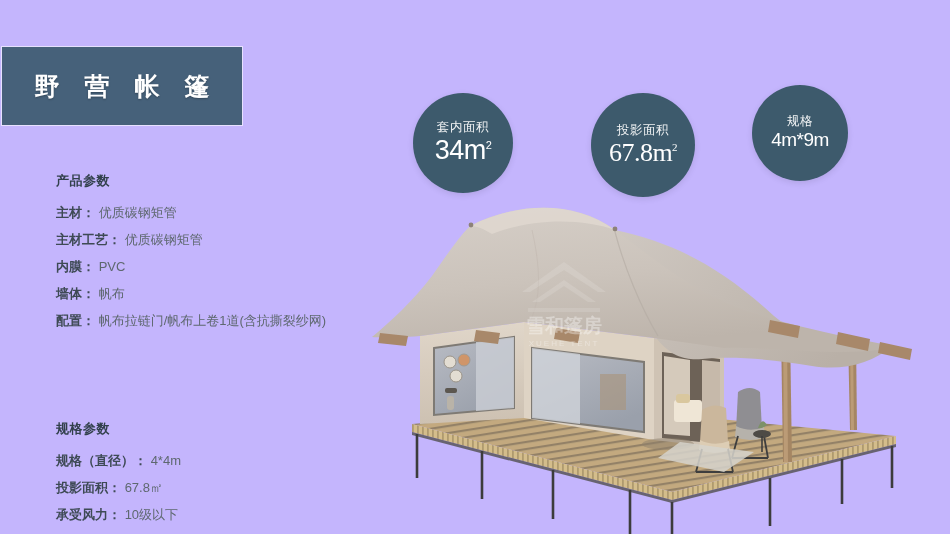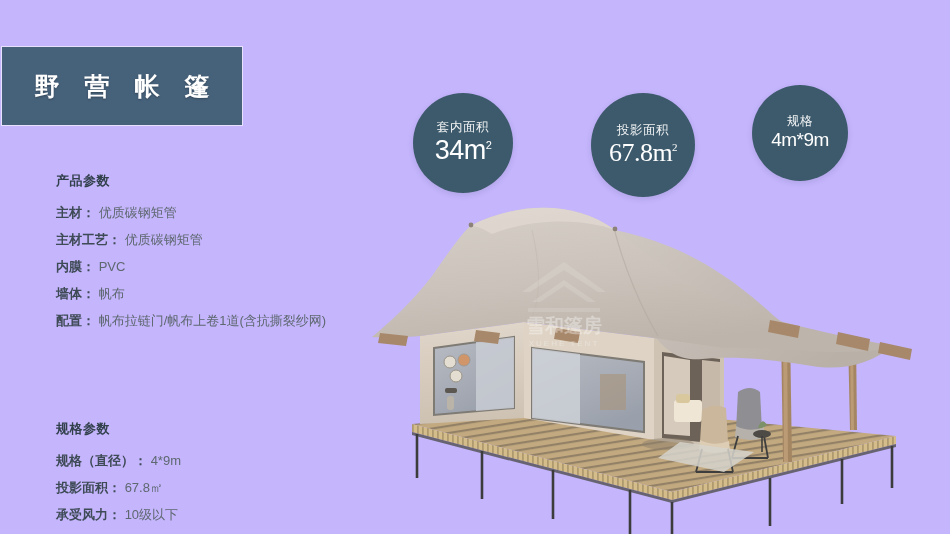--- a/index.html
+++ b/index.html
@@ -97,21 +97,21 @@
       <span class="k">配置：</span>
       <span class="v">帆布拉链门/帆布上卷1道(含抗撕裂纱网)</span>
     </div>
   </div>
 
   <div class="spec-block" id="size-params">
     <div class="spec-heading">规格参数</div>
 
     <div class="spec-row">
       <span class="k">规格（直径）：</span>
-      <span class="v">4*9m</span>
+      <span class="v">4*4m</span>
     </div>
     <div class="spec-row">
       <span class="k">投影面积：</span>
       <span class="v">67.8㎡</span>
     </div>
     <div class="spec-row">
       <span class="k">承受风力：</span>
       <span class="v">10级以下</span>
     </div>
   </div>

